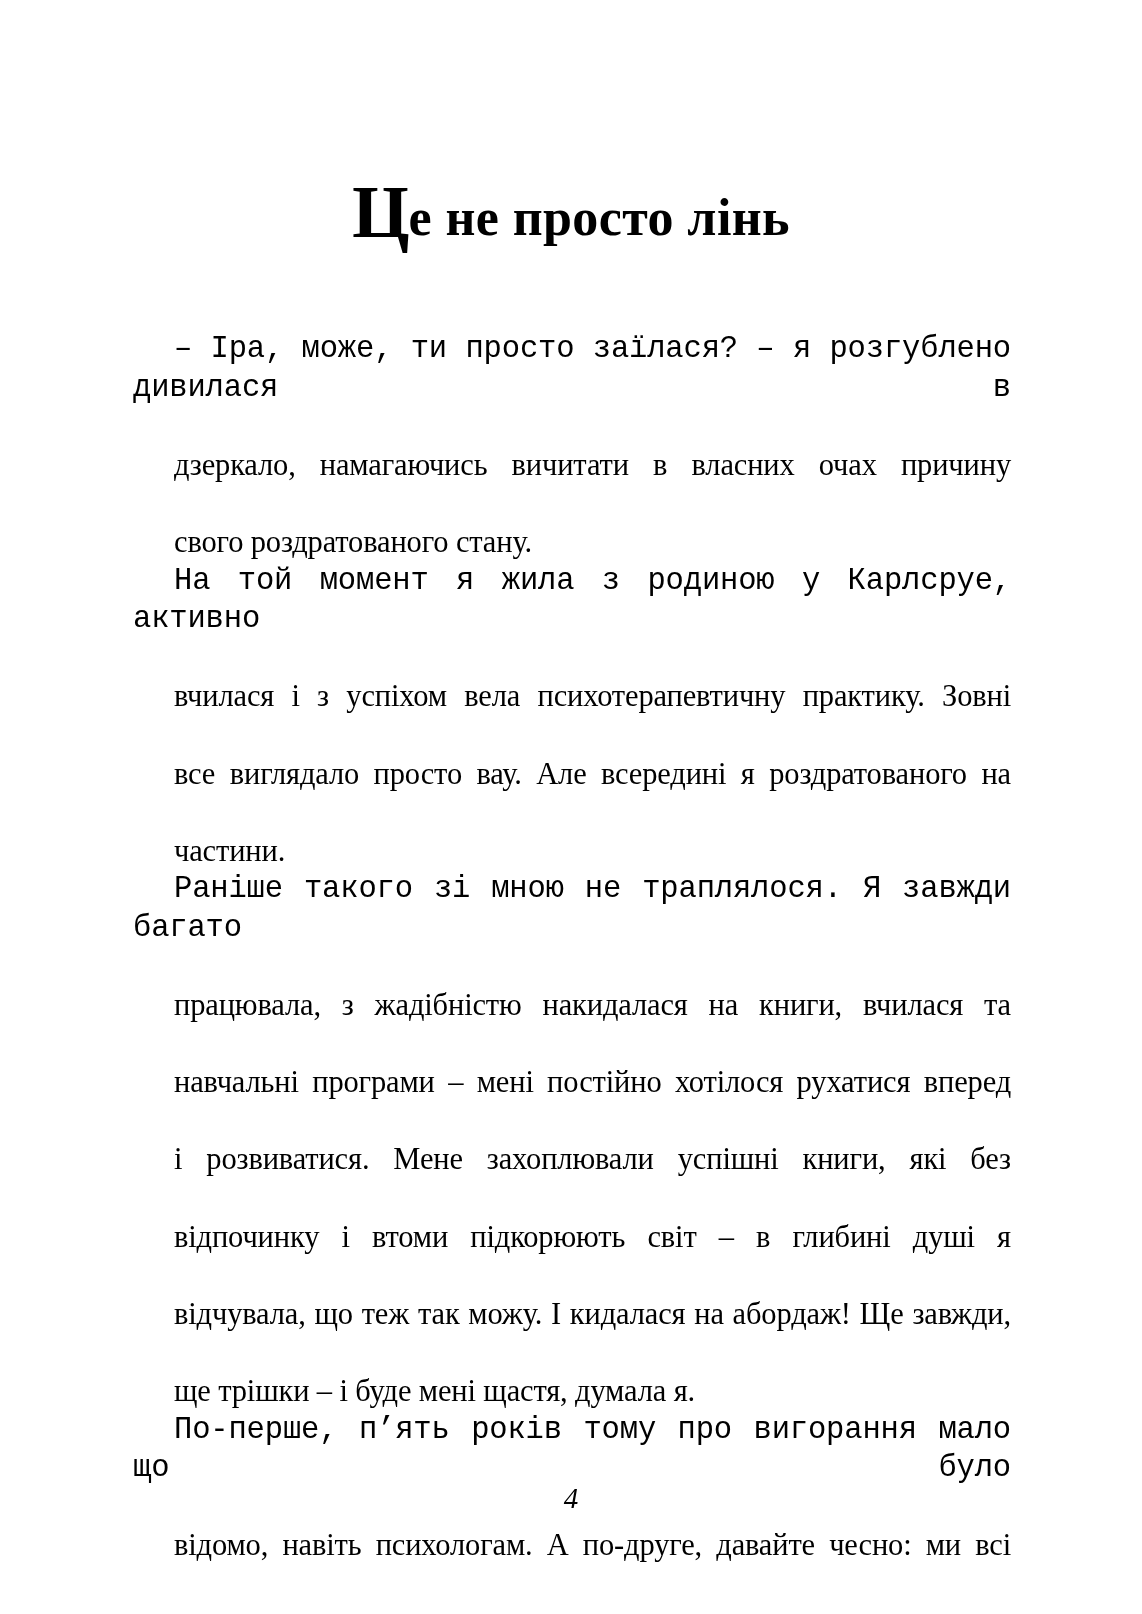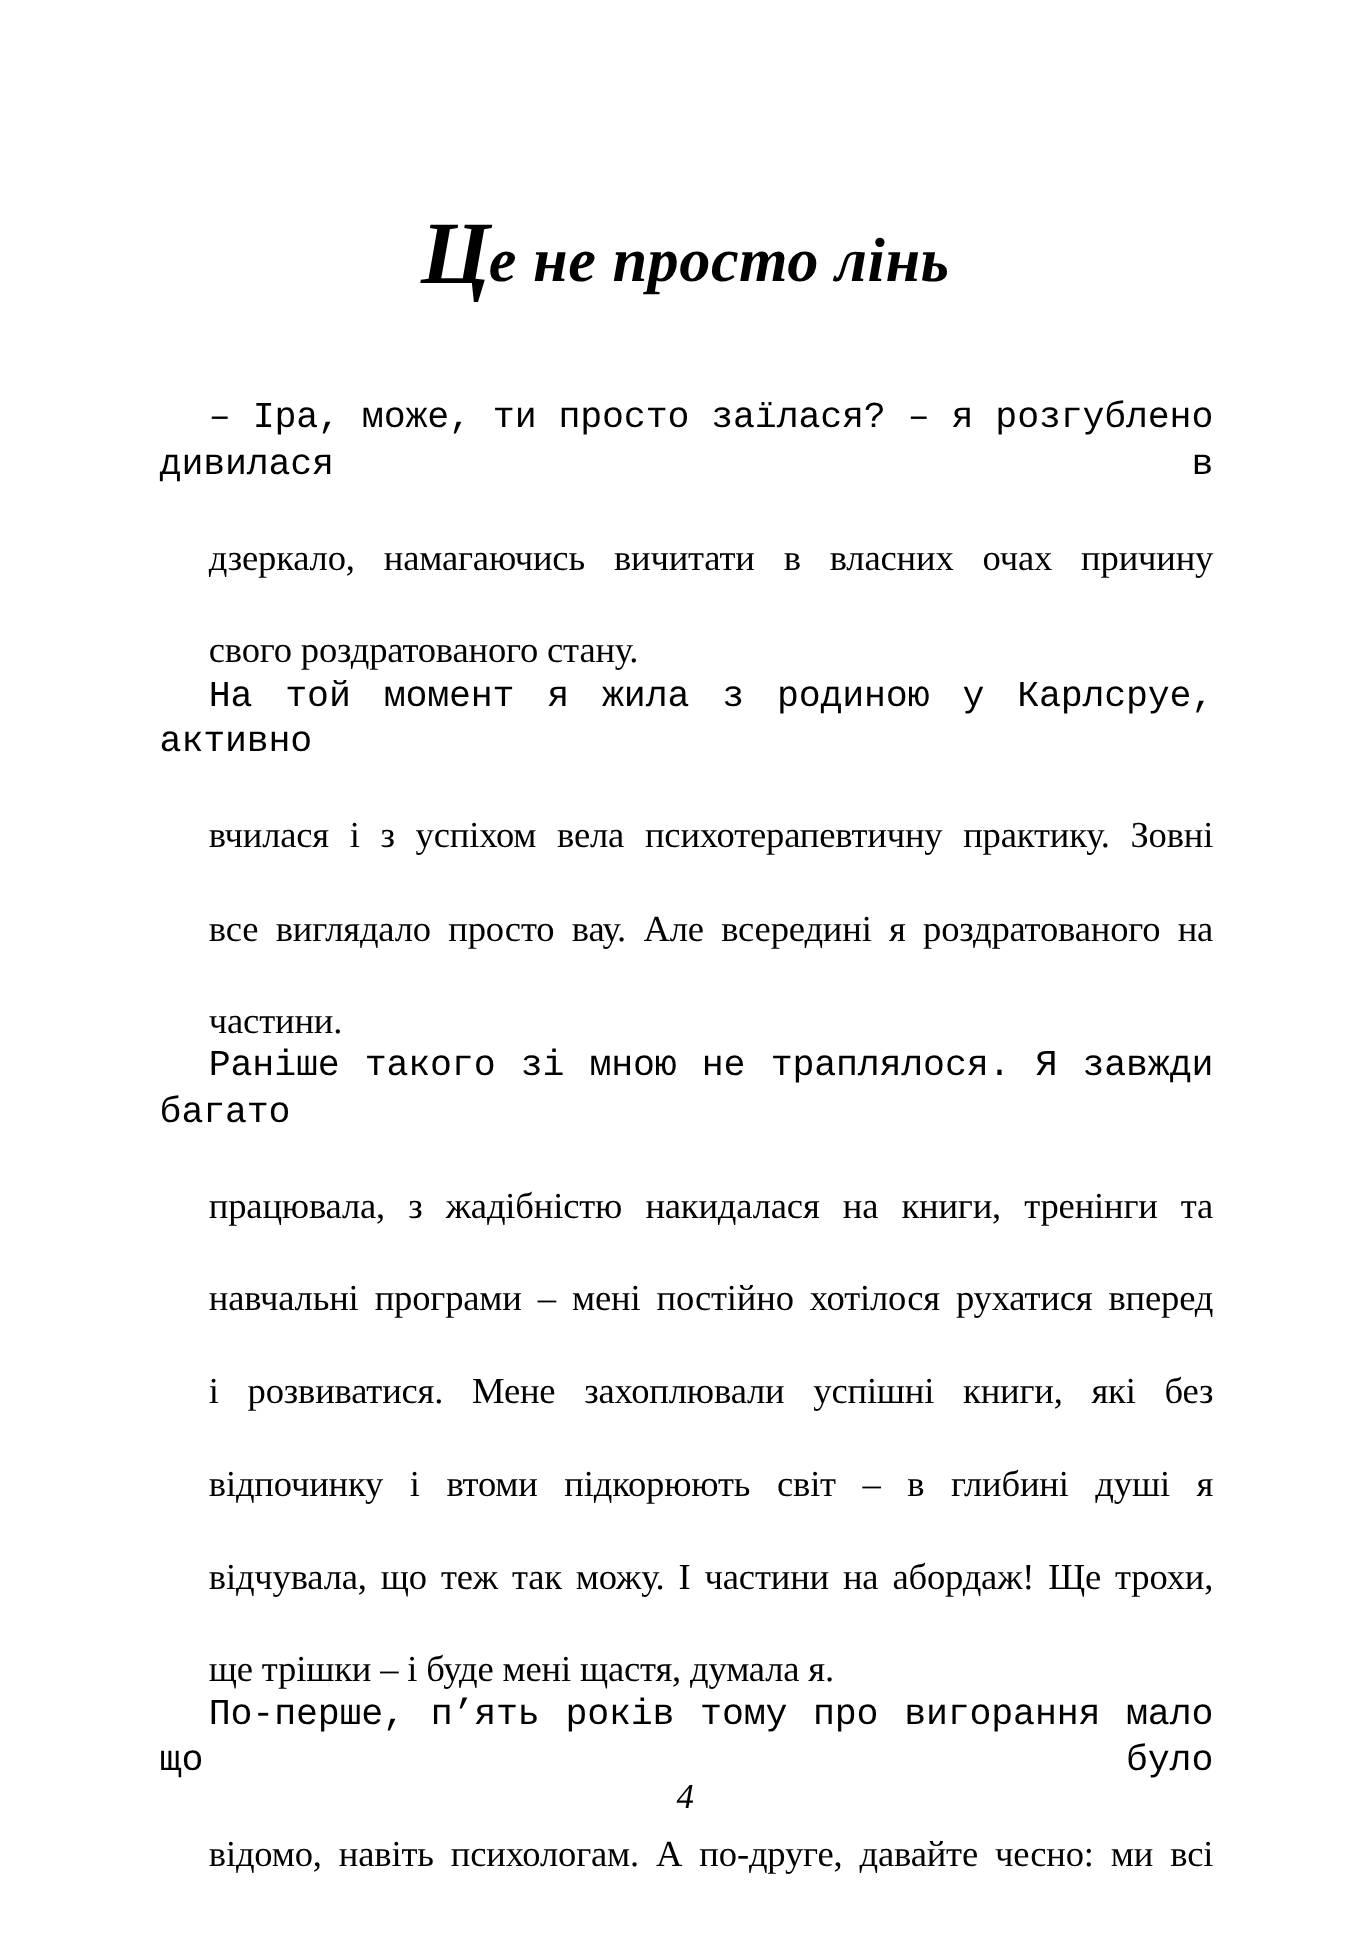--- a/index.html
+++ b/index.html
@@ -23,21 +23,20 @@
   }
 
   
   .chapter-title {
     position: absolute;
     left: 0;
     right: 0;
     top: 152px;
     text-align: center;
     font-weight: bold;
-    font-style: italic;
     font-size: 52px;
     line-height: 1.05;
     letter-spacing: -0.2px;
     white-space: nowrap;
   }
   .chapter-title .dropcap {
     font-size: 74px;
     line-height: 0.7;
     vertical-align: -2px;
     letter-spacing: -1px;
@@ -111,25 +110,25 @@
         <span class="ln last">свого роздратованого стану.</span>
       </p>
       <p class="para">
         <span class="ln first">На той момент я жила з родиною у Карлсруе, активно</span>
         <span class="ln">вчилася і з успіхом вела психотерапевтичну практику. Зовні</span>
         <span class="ln">все виглядало просто вау. Але всередині я роздратованого на</span>
         <span class="ln last">частини.</span>
       </p>
       <p class="para">
         <span class="ln first">Раніше такого зі мною не траплялося. Я завжди багато</span>
-        <span class="ln">працювала, з жадібністю накидалася на книги, тренінги та</span>
+        <span class="ln">працювала, з жадібністю накидалася на книги, вчилася та</span>
         <span class="ln">навчальні програми – мені постійно хотілося рухатися вперед</span>
         <span class="ln">і розвиватися. Мене захоплювали успішні книги, які без</span>
         <span class="ln">відпочинку і втоми підкорюють світ – в глибині душі я</span>
-        <span class="ln">відчувала, що теж так можу. І частини на абордаж! Ще трохи,</span>
+        <span class="ln">відчувала, що теж так можу. І кидалася на абордаж! Ще завжди,</span>
         <span class="ln last">ще трішки – і буде мені щастя, думала я.</span>
       </p>
       <p class="para">
         <span class="ln first">По-перше, п’ять років тому про вигорання мало що було</span>
         <span class="ln">відомо, навіть психологам. А по-друге, давайте чесно: ми всі</span>
       </p>
     </div>
 
   <div class="folio">4</div>
 

